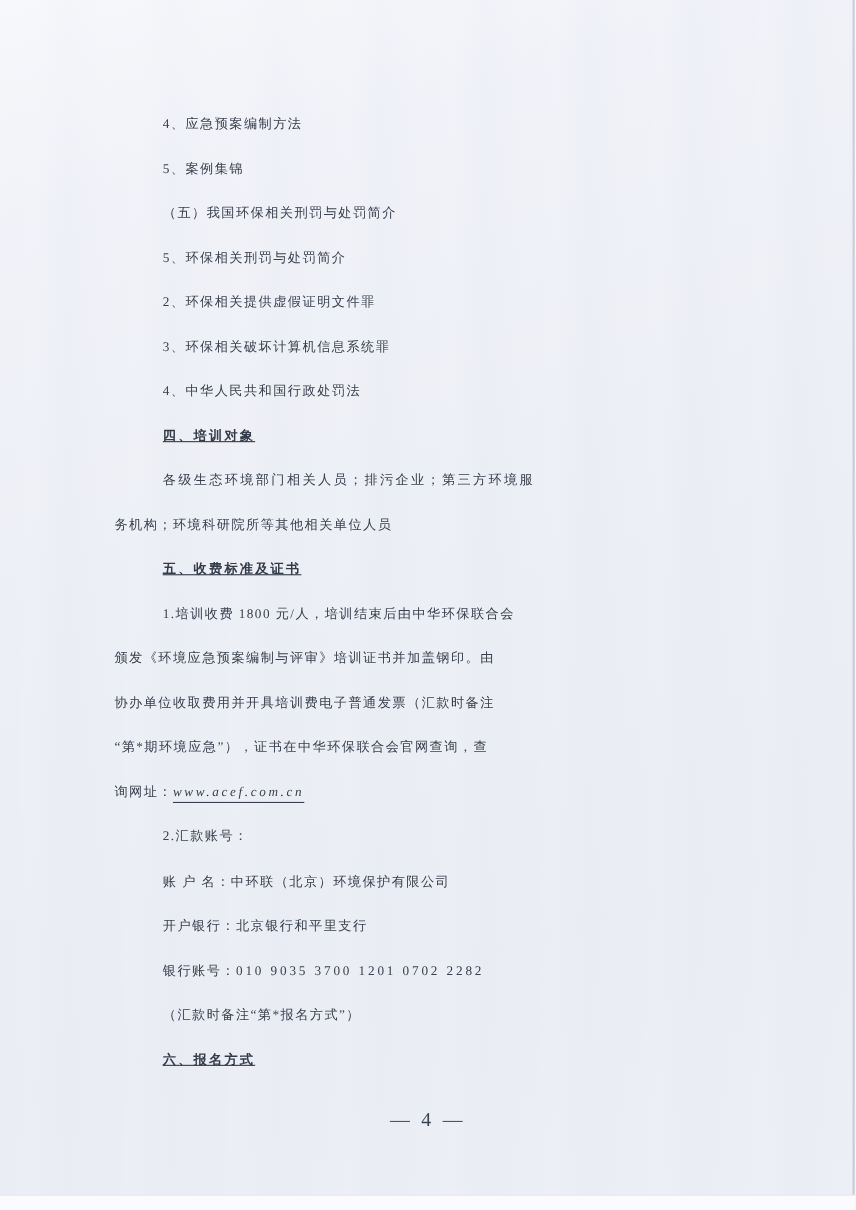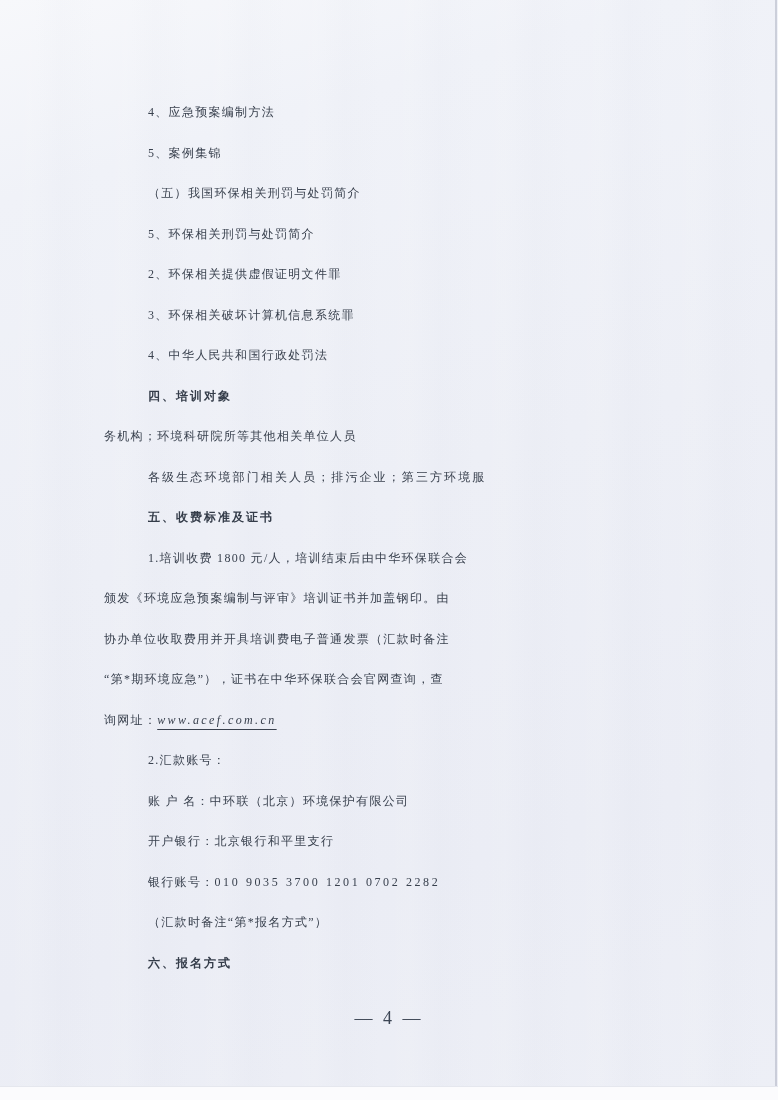--- a/index.html
+++ b/index.html
@@ -43,20 +43,21 @@
     letter-spacing: 1.3px;
     white-space: nowrap;
   }
 
   .indent { padding-left: 44px; }
 
   .bold {
     font-weight: bold;
     letter-spacing: 2px;
     color: #343c49;
+    text-decoration: underline;
   }
 
   .sp2 { letter-spacing: 2.1px; }
 
   .url {
     text-decoration: underline;
     text-underline-offset: 5px;
     letter-spacing: 2.4px;
     word-spacing: 2px;
     font-style: italic;
@@ -102,22 +103,22 @@
   <div class="content">
     <div class="line indent">4、应急预案编制方法</div>
     <div class="line indent">5、案例集锦</div>
     <div class="line indent">（五）我国环保相关刑罚与处罚简介</div>
     <div class="line indent">5、环保相关刑罚与处罚简介</div>
     <div class="line indent">2、环保相关提供虚假证明文件罪</div>
     <div class="line indent">3、环保相关破坏计算机信息系统罪</div>
     <div class="line indent">4、中华人民共和国行政处罚法</div>
 
     <div class="line indent bold">四、培训对象</div>
+    <div class="line indent sp2">各级生态环境部门相关人员；排污企业；第三方环境服</div>
     <div class="line">务机构；环境科研院所等其他相关单位人员</div>
-    <div class="line indent sp2">各级生态环境部门相关人员；排污企业；第三方环境服</div>
 
     <div class="line indent bold">五、收费标准及证书</div>
     <div class="line indent">1.培训收费 1800 元/人，培训结束后由中华环保联合会</div>
     <div class="line">颁发《环境应急预案编制与评审》培训证书并加盖钢印。由</div>
     <div class="line">协办单位收取费用并开具培训费电子普通发票（汇款时备注</div>
     <div class="line">“第*期环境应急”），证书在中华环保联合会官网查询，查</div>
 
     <div class="line">
       <span>询网址：</span><span class="url">www.acef.com.cn</span>
     </div>

